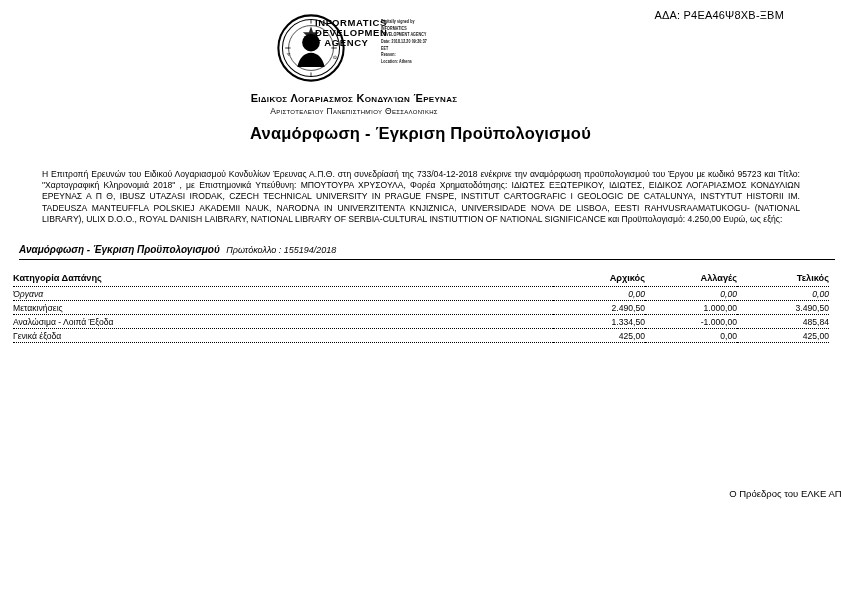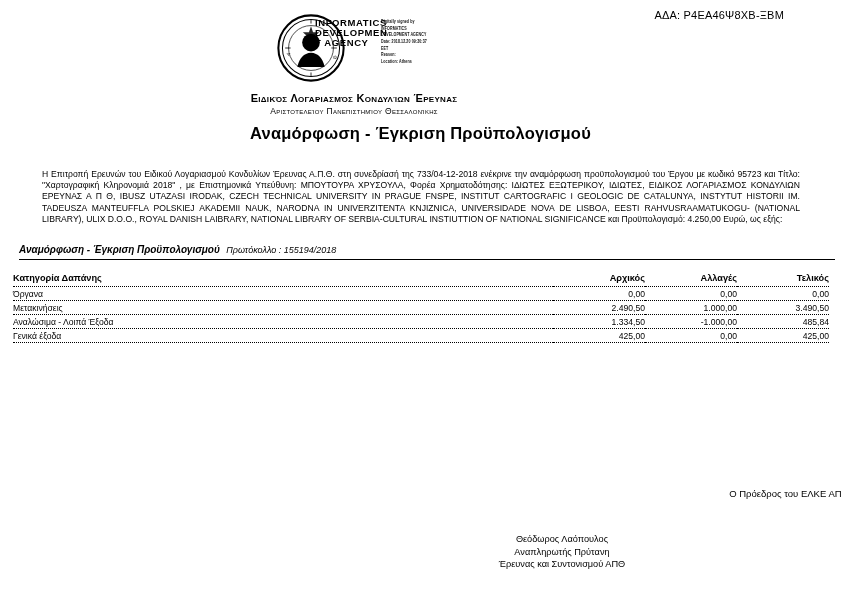--- a/index.html
+++ b/index.html
@@ -168,20 +168,21 @@
     text-align: right;
     width: 92px;
   }
   .budget-table td {
     padding: 2px 0 1px 0;
     border-bottom: 1px dotted #000;
     font-size: 8.6px;
   }
   .budget-table tbody tr:first-child td {
     border-top: 1px dotted #000;
+    font-style: italic;
   }
   .budget-table td.cat {
     padding-right: 10px;
   }
 
   
   .sign-head {
     position: absolute;
     top: 488px;
     left: 0;
@@ -296,21 +297,14 @@
         <td class="num">425,00</td>
         <td class="num">0,00</td>
         <td class="num">425,00</td>
       </tr>
     </tbody>
   </table>
 
   <div class="sign-head">
     <span class="inner">Ο Πρόεδρος του ΕΛΚΕ ΑΠΘ</span>
   </div>
-  <div class="sign-block">
-    <span class="inner">
-      <div>Θεόδωρος Λαόπουλος</div>
-      <div>Αναπληρωτής Πρύτανη</div>
-      <div>Έρευνας και Συντονισμού ΑΠΘ</div>
-    </span>
-  </div>
 
 </div>
 
 </body></html>

